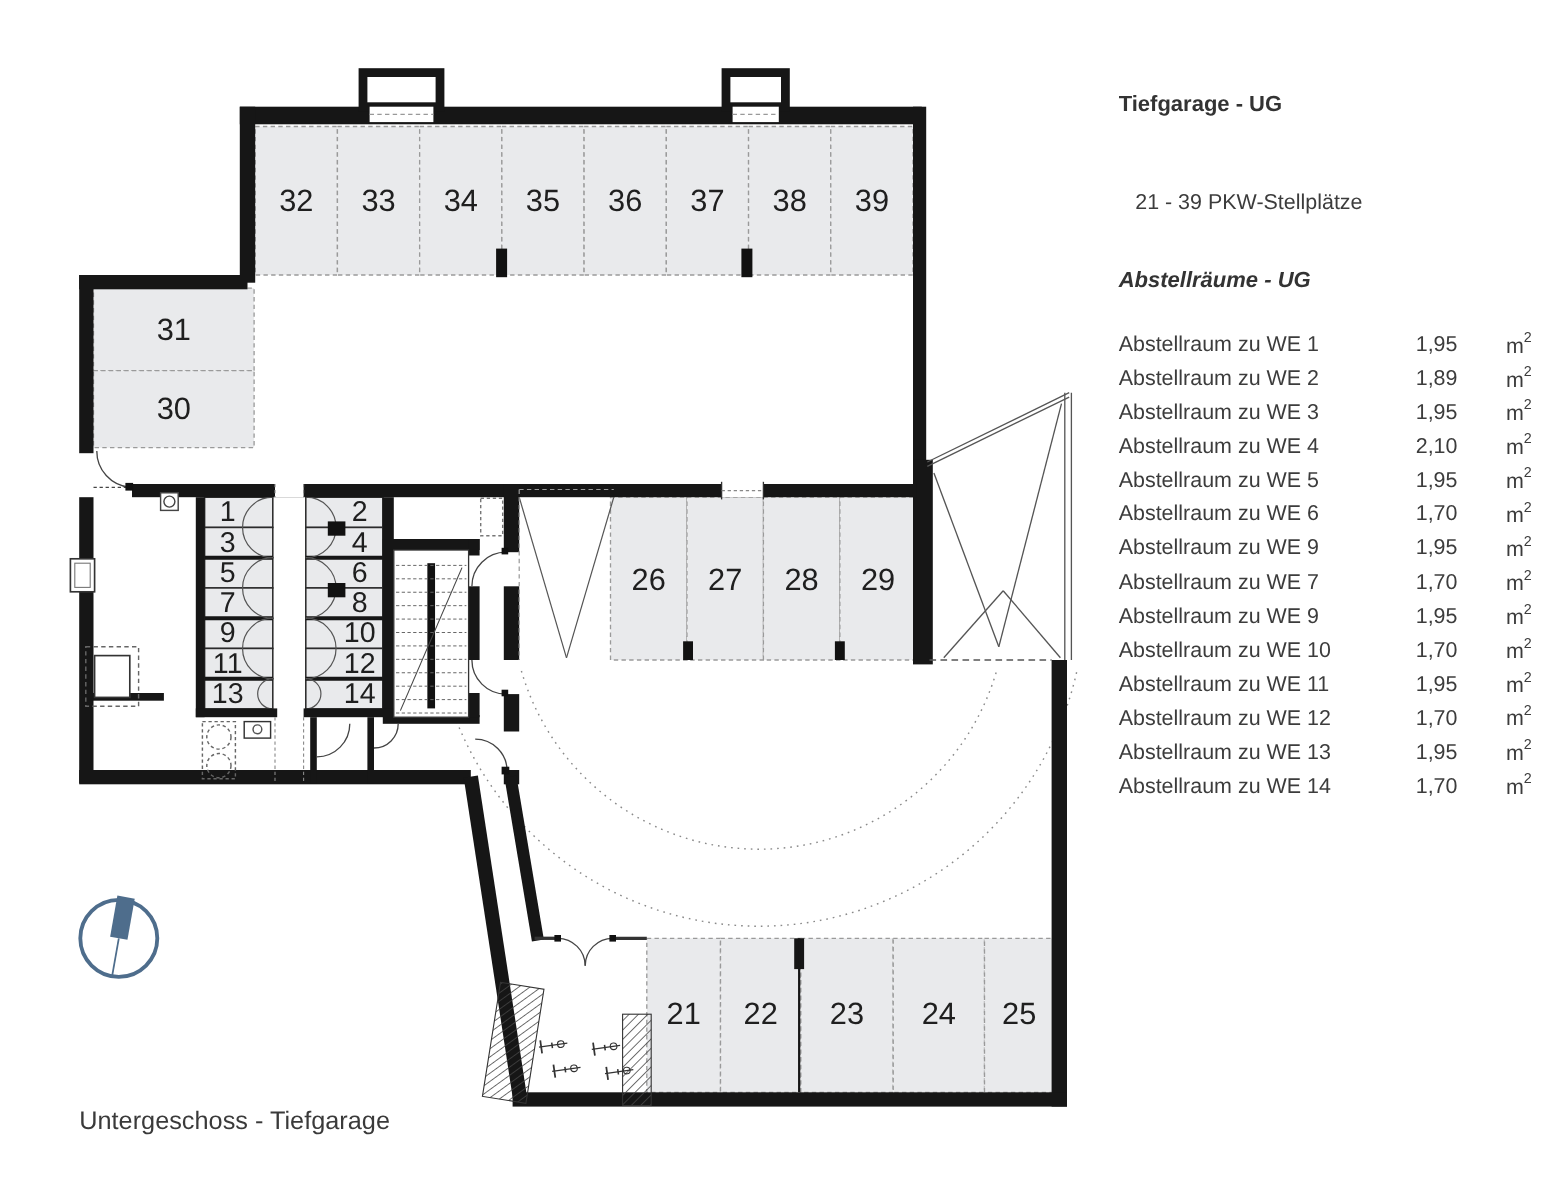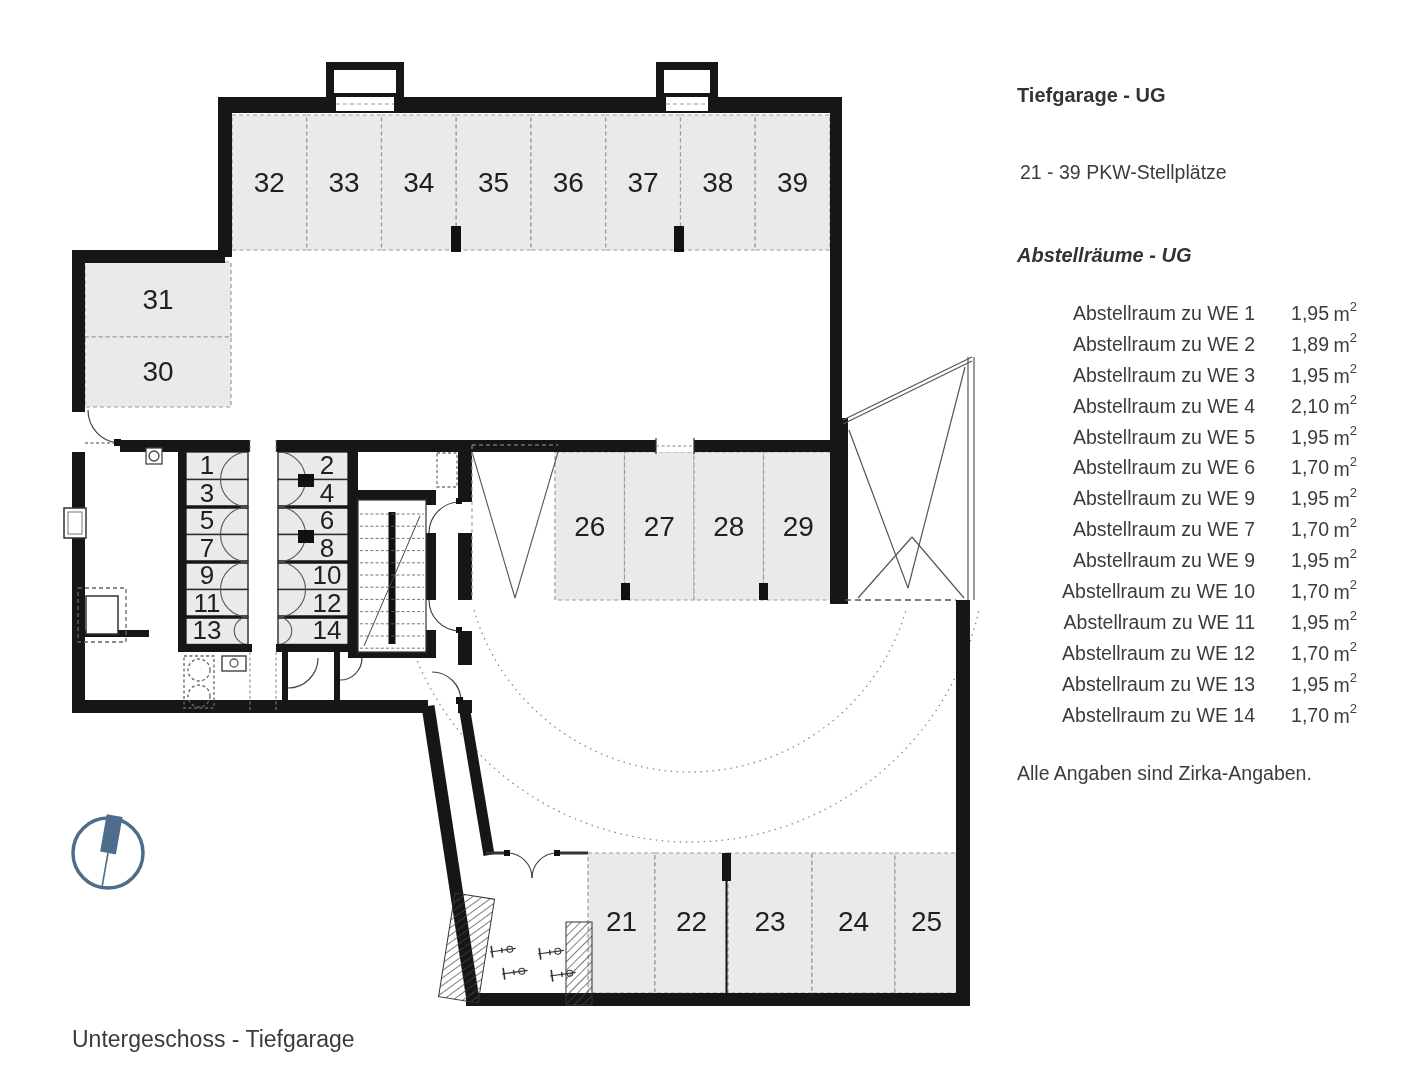--- a/index.html
+++ b/index.html
@@ -1,30 +1,30 @@
 <!DOCTYPE html>
 <html><head>
 <meta charset="utf-8">
 <style>
   html,body{margin:0;padding:0;background:#ffffff;width:1401px;height:1080px;overflow:hidden;
     font-family:"Liberation Sans", sans-serif;}
   #stage{position:relative;width:1401px;height:1080px;background:#fff;}
   #plan-svg{position:absolute;left:0;top:0;}
   .legend{position:absolute;left:1017px;top:0;width:360px;height:1080px;color:#3c3c3c;}
   .legend h2{position:absolute;top:84px;left:0;margin:0;font-size:20px;font-weight:700;color:#333;}
-  .legend .subtitle{position:absolute;top:158px;left:0;margin:3px;font-size:19.5px;}
+  .legend .subtitle{position:absolute;top:158px;left:0;margin:15px;font-size:19.5px;}
   .legend h3{position:absolute;top:244px;left:0;margin:0;font-size:20px;font-weight:700;color:#333;font-style:italic;}
-  .rows{position:absolute;top:298px;left:0;width:340px;text-align:right;}
+  .rows{position:absolute;top:298px;left:0;width:340px;}
   .row{display:flex;height:30.9px;align-items:center;font-size:19.5px;}
   .row .lbl{flex:0 0 238px;}
   .row .val{flex:0 0 42px;margin-left:32px;}
-  .row .unit{flex:1;}
+  .row .unit{flex:1;margin-left:40px;}
   .row sup{font-size:13px;position:relative;top:-2px;}
   .note{position:absolute;top:762px;left:0;margin:0;font-size:19.5px;}
-  .caption{position:absolute;left:72px;top:1005px;font-size:23px;color:#3a3a3a;margin-top:21px;}
+  .caption{position:absolute;left:72px;top:1005px;font-size:23px;color:#3a3a3a;}
 </style>
 </head>
 <body>
 
 <div id="stage">
 
   <svg id="plan-svg" width="1000" height="1080" viewBox="0 0 1000 1080">
     <defs>
       <pattern id="hatch" width="6" height="6" patternUnits="userSpaceOnUse" patternTransform="rotate(45)">
         <line x1="0" y1="0" x2="0" y2="6" stroke="#444" stroke-width="1.4"></line>
@@ -373,17 +373,16 @@
           <span class="lbl">Abstellraum zu WE 13</span>
           <span class="val">1,95</span>
           <span class="unit">m<sup>2</sup></span>
         </div>
         <div class="row">
           <span class="lbl">Abstellraum zu WE 14</span>
           <span class="val">1,70</span>
           <span class="unit">m<sup>2</sup></span>
         </div>
       </div>
-    <p class="note">Alle Angaben sind Zirka-Angaben.</p>
   </div>
 
   <div class="caption">Untergeschoss - Tiefgarage</div>
 </div>
 
 </body></html>

